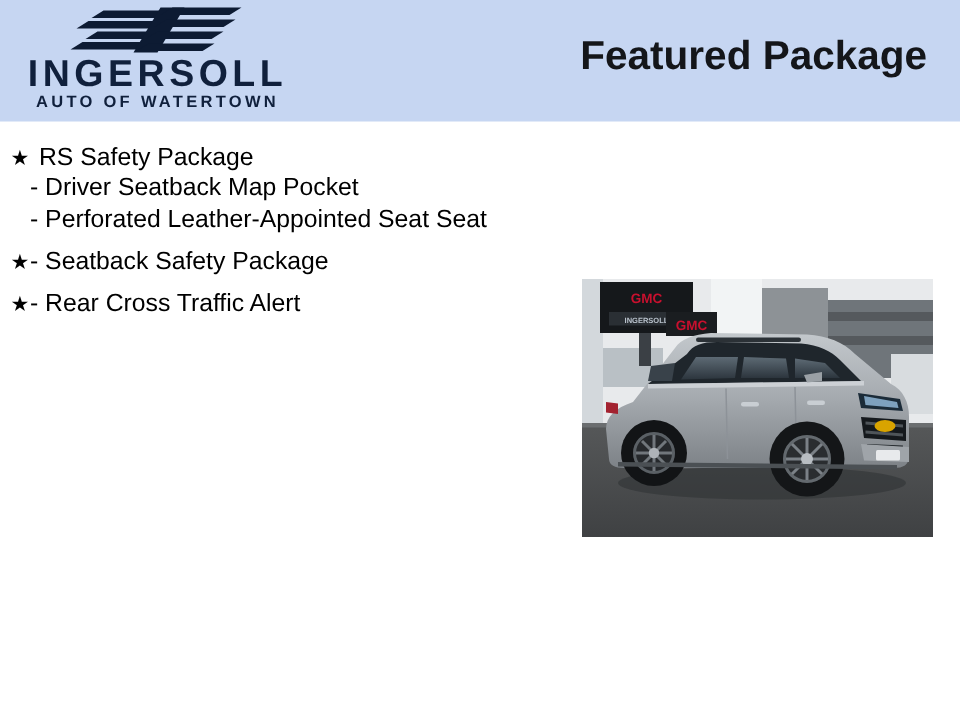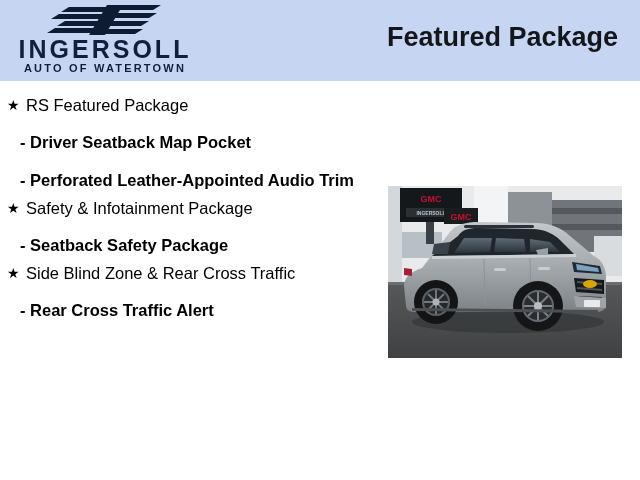--- a/index.html
+++ b/index.html
@@ -103,23 +103,22 @@
     color: #000000;
   }
 
   .feature-sub {
     position: relative;
     padding-left: 30px;
     text-indent: -10px;
     font-size: 16.5px;
     color: #000000;
     line-height: 21px;
-    margin: 17px 0 0 0;
+    margin: 0 0 0 0;
     max-width: 338px;
-    font-weight: bold;
   }
 
   
   .photo {
     position: absolute;
     left: 388px;
     top: 186px;
     width: 234px;
     height: 172px;
     background: #fca5a5;
@@ -151,38 +150,36 @@
   </div>
 
   <div class="header-title">Featured Package</div>
 </div>
 
 <div class="features">
 
   <div class="feature-group">
     <div class="feature-head">
       <span class="star">★</span>
-      <span>RS Featured Package</span>
+      <span>RS Safety Package</span>
     </div>
     <div class="feature-sub">- Driver Seatback Map Pocket</div>
-    <div class="feature-sub">- Perforated Leather-Appointed Audio Trim</div>
+    <div class="feature-sub">- Perforated Leather-Appointed Seat Seat</div>
   </div>
 
   <div class="feature-group">
     <div class="feature-head">
       <span class="star">★</span>
-      <span>Safety &amp; Infotainment Package</span>
     </div>
     <div class="feature-sub">- Seatback Safety Package</div>
   </div>
 
   <div class="feature-group">
     <div class="feature-head">
       <span class="star">★</span>
-      <span>Side Blind Zone &amp; Rear Cross Traffic</span>
     </div>
     <div class="feature-sub">- Rear Cross Traffic Alert</div>
   </div>
 
 </div>
 
 <div class="photo">
   <svg width="234" height="172" viewBox="0 0 234 172" aria-hidden="true">
     <defs>
       <linearGradient id="bodyG" x1="0" y1="0" x2="0" y2="1">

